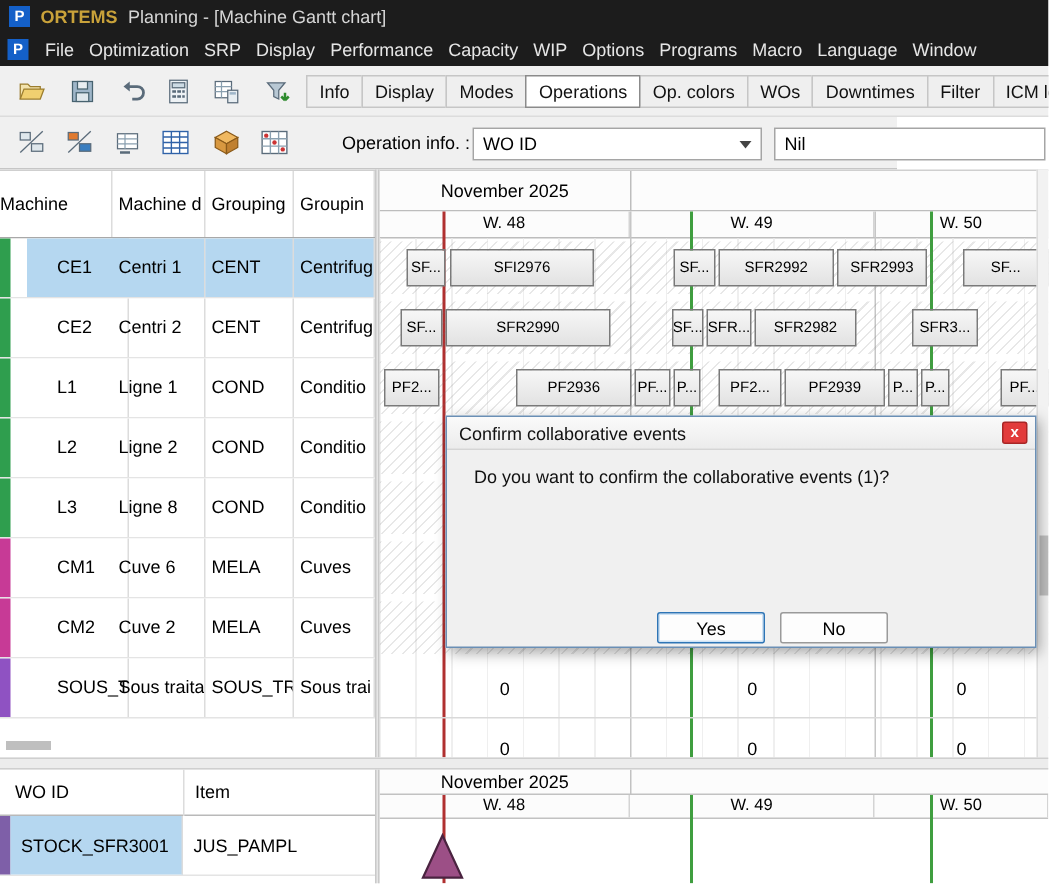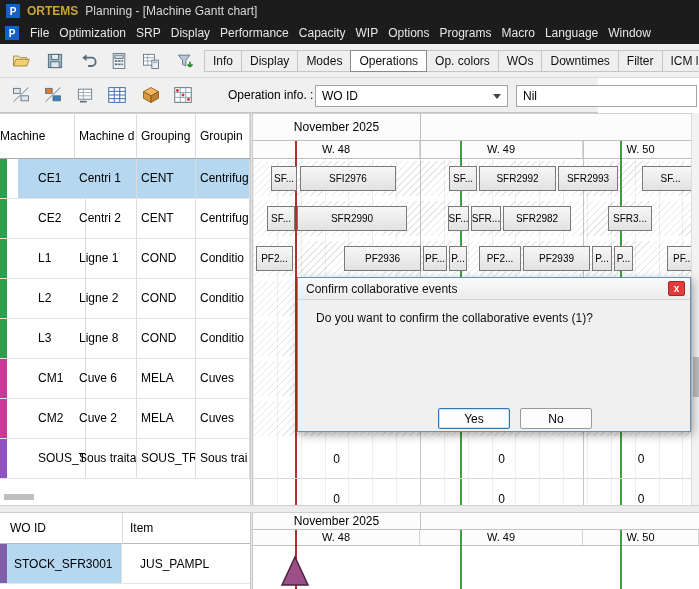--- a/index.html
+++ b/index.html
@@ -82,21 +82,21 @@
   .wo-panel{position:absolute;left:0;top:513px;width:250px;height:76px;background:#fff;overflow:hidden;}
   .wo-header{position:absolute;top:0;left:0;width:250px;height:31px;border-bottom:1px solid #b9b9b9;background:#fff;}
   .wo-h0{position:absolute;left:10px;top:0;line-height:31px;font-size:12px;}
   .wo-h1{position:absolute;left:130px;top:0;line-height:31px;font-size:12px;}
   .wo-col-div{position:absolute;left:122px;top:0;height:31px;border-left:1px solid #dcdcdc;}
   .wo-body{position:absolute;top:31px;left:0;width:250px;height:45px;}
   .wo-row{position:absolute;left:0;width:250px;height:40px;border-bottom:1px solid #e4e4e4;background:#fff;}
   .wo-row .strip{position:absolute;left:0;top:0;bottom:0;width:7px;}
   .wo-row .cell{position:absolute;top:0;height:100%;line-height:40px;font-size:12px;border-right:1px solid #dcdcdc;overflow:hidden;white-space:nowrap;}
   .wc0{left:7px;width:115px;padding-left:7px;}
-  .wc1{left:134px;width:128px;padding-left:6px;}
+  .wc1{left:123px;width:128px;padding-left:6px;}
   .wc0.selcell{background:var(--sel,#b5d7f0);}
 
   .bgantt{position:absolute;left:253px;top:513px;width:446px;height:76px;background:#fff;overflow:hidden;}
   .bg-month{position:absolute;top:0;left:0;right:0;height:17px;border-bottom:1px solid #c2c2c2;background:#fcfcfc;}
   .bg-month .g-month-label{top:1px;}
   .bg-month-div{position:absolute;left:167px;top:0;height:17px;border-left:1px solid #c2c2c2;}
   .bg-weeks{position:absolute;top:17px;left:0;right:0;height:16px;border-bottom:1px solid #c2c2c2;background:#fcfcfc;}
   .bg-weeks .wcell{line-height:15px;}
   .bg-body{position:absolute;top:33px;left:0;right:0;bottom:0;background:#fff;}
   .bg-now{position:absolute;top:17px;bottom:0;width:2px;background:var(--now,#b03030);z-index:2;}

